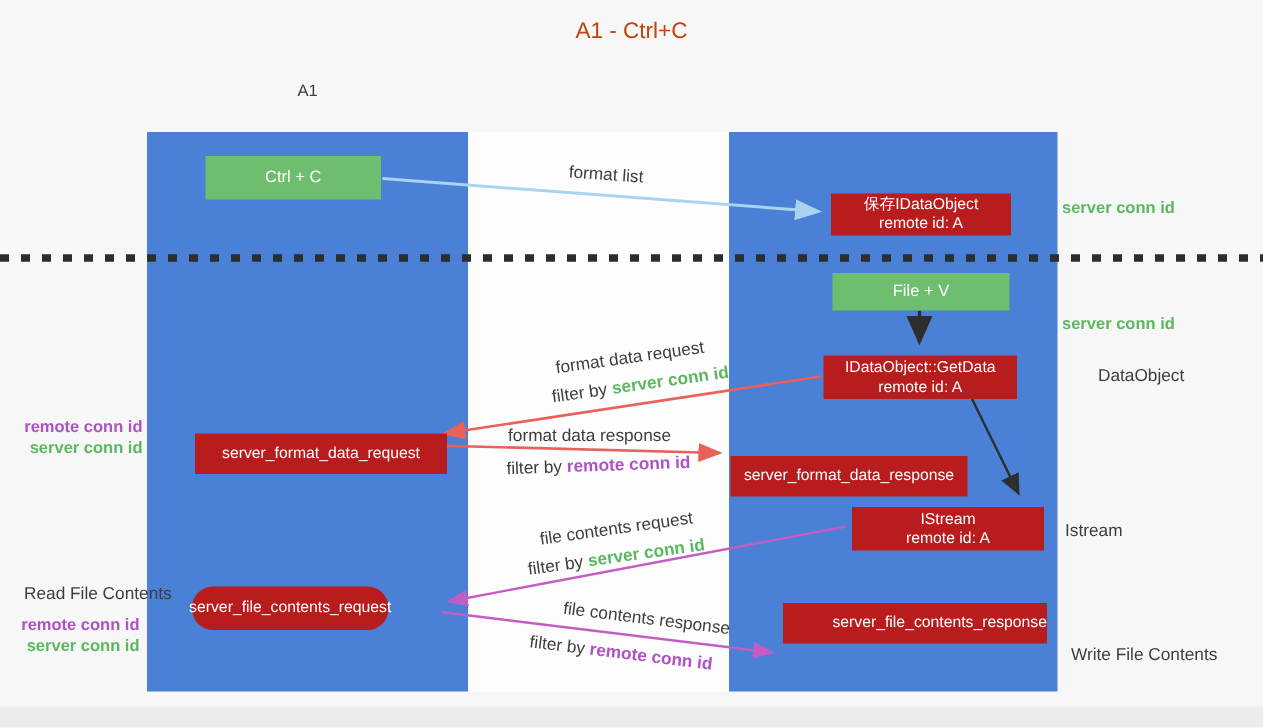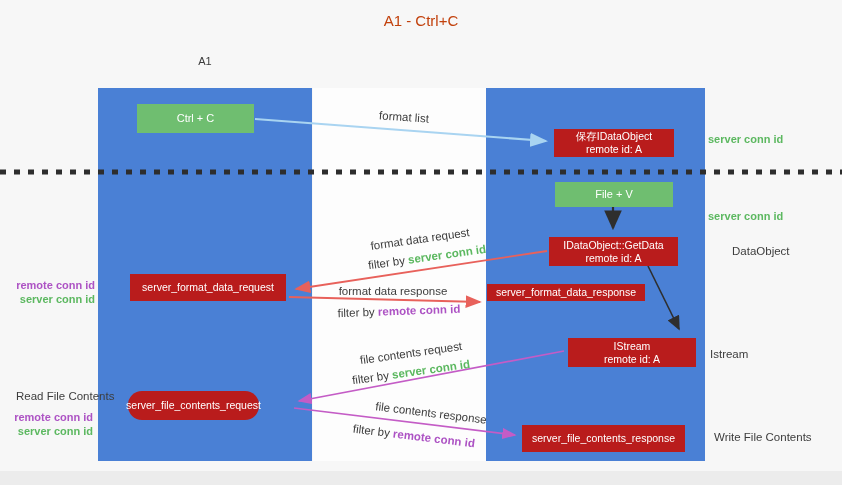--- a/index.html
+++ b/index.html
@@ -95,38 +95,38 @@
 
   <div class="node green" style="left:555px; top:182px; width:118px; height:25px;">
     <span>File + V</span>
   </div>
 
   <div class="node orange" style="left:549px; top:237px; width:129px; height:29px;">
     <span class="l2">IDataObject::GetData</span>
     <span class="l2">remote id: A</span>
   </div>
 
-  <div class="node orange" style="left:130px; top:274px; width:156px; height:27px;">
+  <div class="node orange" style="left:130px; top:289px; width:168px; height:27px;">
     <span class="l2">server_format_data_request</span>
   </div>
 
-  <div class="node orange" style="left:487px; top:284px; width:158px; height:17px;">
+  <div class="node orange" style="left:487px; top:304px; width:158px; height:27px;">
     <span class="l2">server_format_data_response</span>
   </div>
 
   <div class="node orange" style="left:568px; top:338px; width:128px; height:29px;">
     <span class="l2">IStream</span>
     <span class="l2">remote id: A</span>
   </div>
 
   <div class="node orange" style="left:128px; top:391px; width:131px; height:29px;border-radius:14px;">
     <span class="l2">server_file_contents_request</span>
   </div>
 
-  <div class="node orange" style="left:522px; top:425px; width:163px; height:27px;">
+  <div class="node orange" style="left:522px; top:402px; width:176px; height:27px;align-items:flex-end;">
     <span class="l2">server_file_contents_response</span>
   </div>
 
   <div class="elabel" style="left:404px; top:117px; --r:4deg;">format list</div>
 
   <div class="elabel" style="left:420px; top:239px; --r:-8deg;">format data request</div>
   <div class="elabel" style="left:427px; top:257px; --r:-8deg;">
     <span>filter by</span>
     <span class="green-t">server conn id</span>
   </div>

